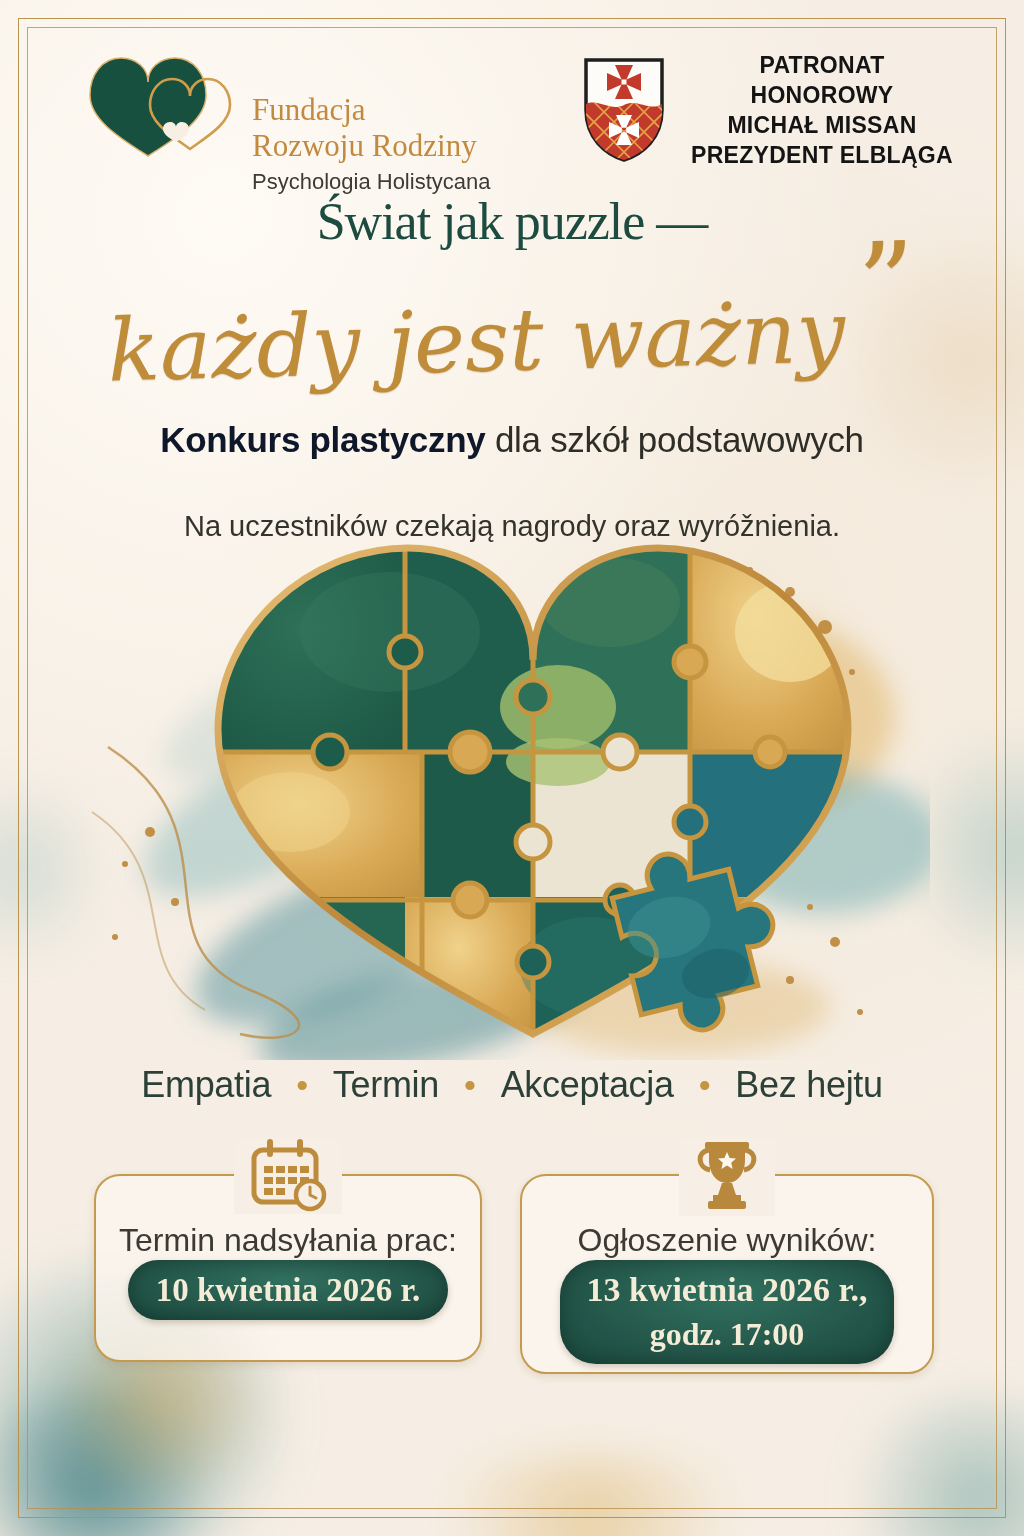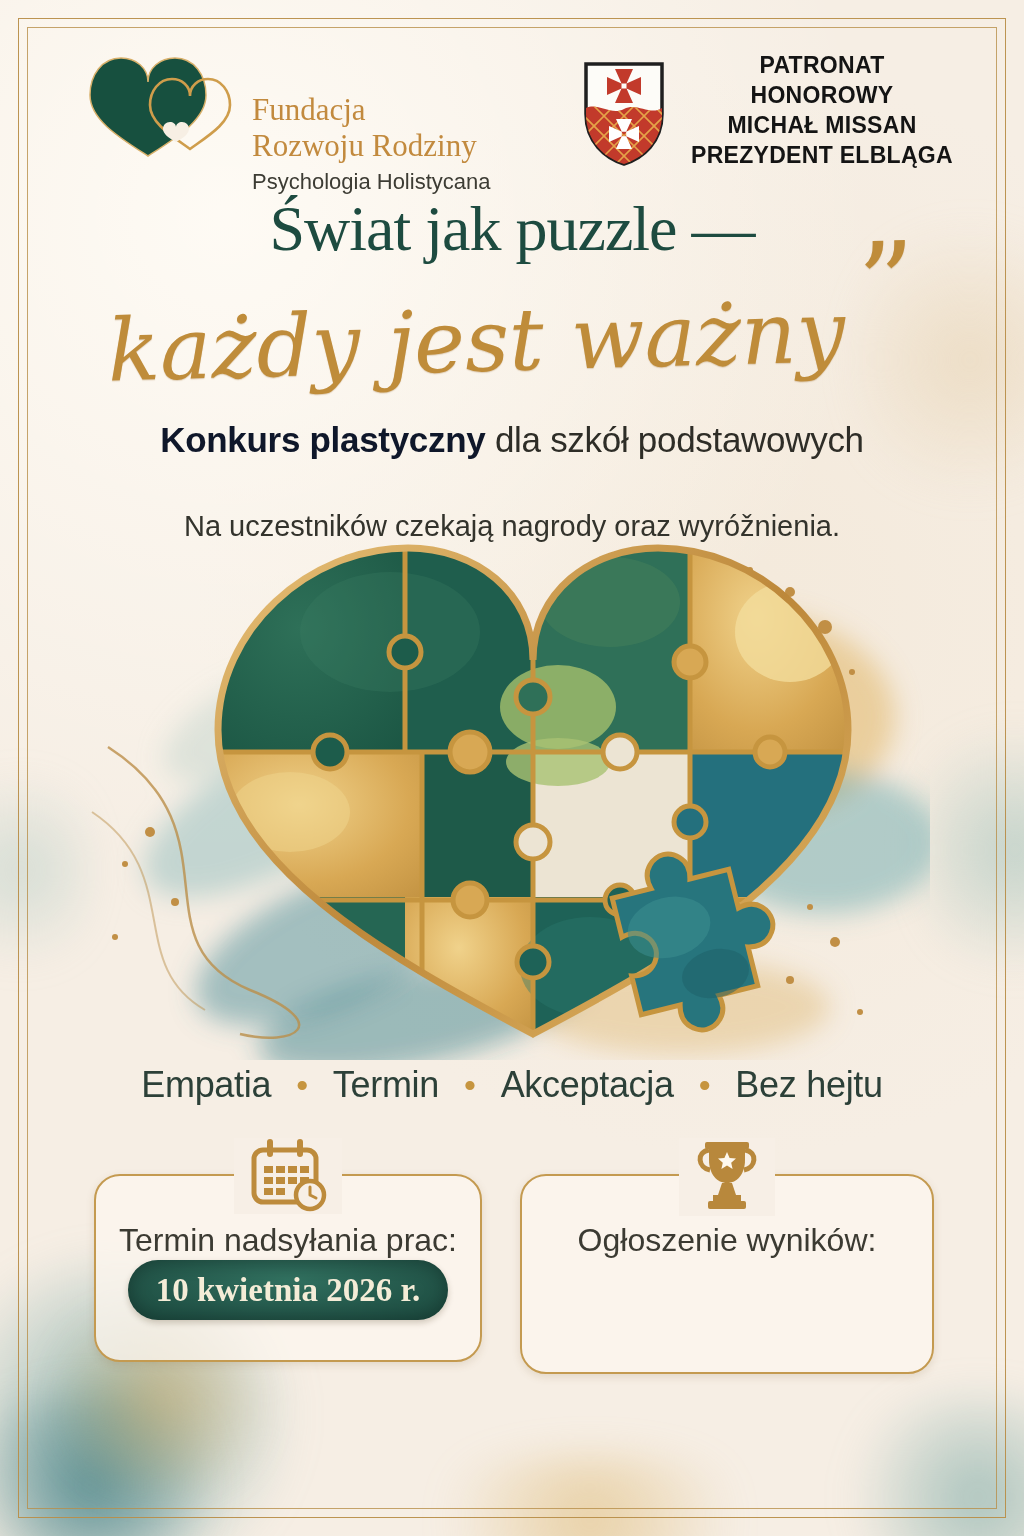--- a/index.html
+++ b/index.html
@@ -23,25 +23,25 @@
 
   .frame{position:absolute;pointer-events:none;z-index:6;}
   .frame-outer{inset:18px;border:1.5px solid rgba(184,142,73,.95);}
   .frame-inner{inset:27px;border:1px solid rgba(184,142,73,.8);}
 
   .logo{position:absolute;left:88px;top:50px;display:flex;align-items:flex-start;z-index:4;}
   .logo-text{margin-left:12px;padding-top:18px;}
   .logo-name{font-family:"Liberation Serif",serif;color:#c28a3e;font-size:31px;line-height:36px;margin-top:24px;}
   .logo-tagline{font-size:22px;color:#3d3c34;margin-top:5px;}
 
-  .patronage{position:absolute;left:578px;top:50px;display:flex;align-items:flex-end;z-index:4;}
+  .patronage{position:absolute;left:578px;top:50px;display:flex;align-items:center;z-index:4;}
   .patronage-text{margin-left:16px;width:272px;text-align:center;font-weight:bold;font-size:23px;line-height:30px;color:#141414;letter-spacing:.3px;}
 
   .title{position:absolute;top:192px;left:0;width:100%;text-align:center;z-index:4;
-    font-family:"Liberation Serif","DejaVu Serif",serif;font-size:64px;color:#1d4b40;letter-spacing:-1px;}
+    font-family:"Liberation Serif","DejaVu Serif",serif;font-size:52px;color:#1d4b40;letter-spacing:-1px;}
   .script-line{position:absolute;top:290px;left:0;width:100%;text-align:center;z-index:4;
     font-family:"DejaVu Serif",serif;font-style:italic;font-size:86px;color:#bf8c3a;
     transform:rotate(-1.5deg);text-shadow:0 1px 1px rgba(150,100,30,.25);}
   .quote{font-size:112px;font-style:normal;vertical-align:38px;margin-left:14px;line-height:0;}
   .subtitle{position:absolute;top:420px;left:0;width:100%;text-align:center;z-index:4;
     font-size:35px;color:#2e2d27;letter-spacing:-.3px;}
   .sub-bold{color:#0f172a;font-weight:bold;}
   .note{position:absolute;top:470px;left:0;width:100%;text-align:center;z-index:4;font-size:29px;color:#33332c;margin-top:40px;}
 
   .heart-art{position:absolute;left:90px;top:512px;width:840px;height:548px;z-index:3;}
@@ -288,13 +288,17 @@
         <path d="M18,8 H54 V22 C54,36 46,45 36,45 C26,45 18,36 18,22 Z"></path>
         <path d="M31,45 h10 l4,12 h-18 Z"></path>
         <rect x="22" y="57" width="28" height="6"></rect>
         <rect x="17" y="63" width="38" height="8" rx="2"></rect>
       </g>
       <path d="M18,12 C5,14 7,30 19,32 M54,12 C67,14 65,30 53,32" stroke="#b8883c" stroke-width="5" fill="none"></path>
       <polygon points="36,14 38.6,20 45,20.6 40.2,24.8 41.6,31 36,27.6 30.4,31 31.8,24.8 27,20.6 33.4,20" fill="#fdf8ee"></polygon>
     </svg>
   </div>
   <div class="card-label">Ogłoszenie wyników:</div>
+  <div class="pill">
+    <span>13 kwietnia 2026 r.,</span>
+    <span class="pill-line2">godz. 17:00</span>
+  </div>
 </div>
 
 </body></html>

